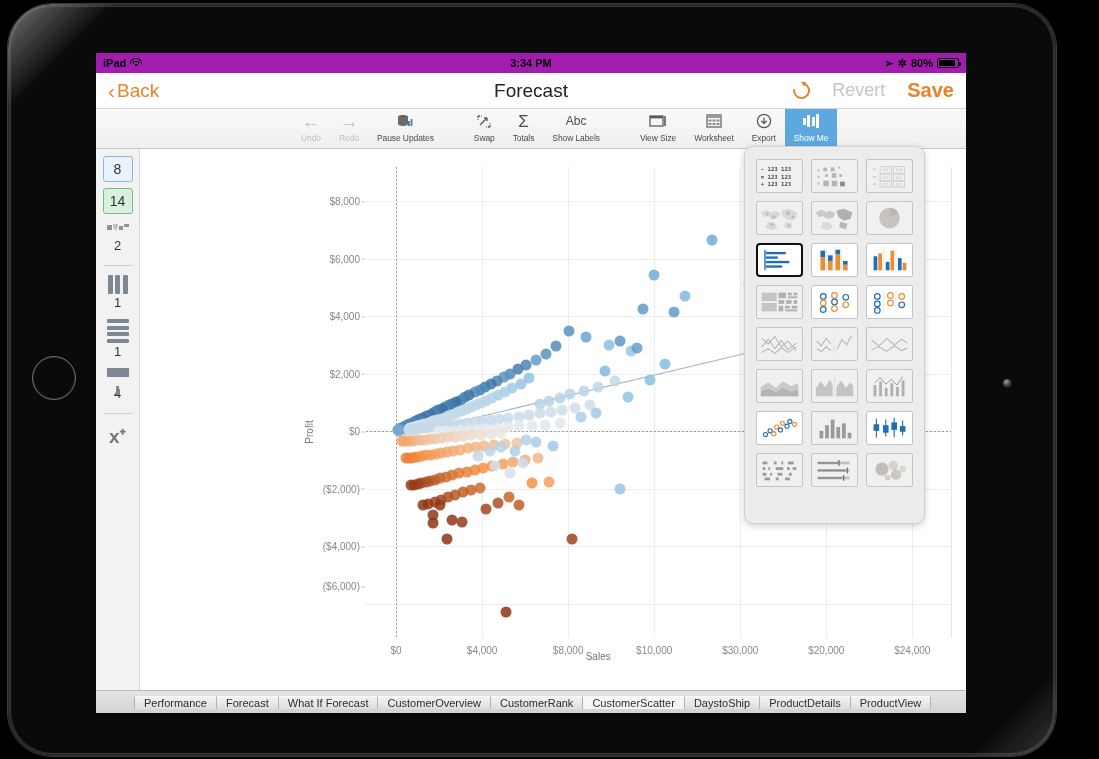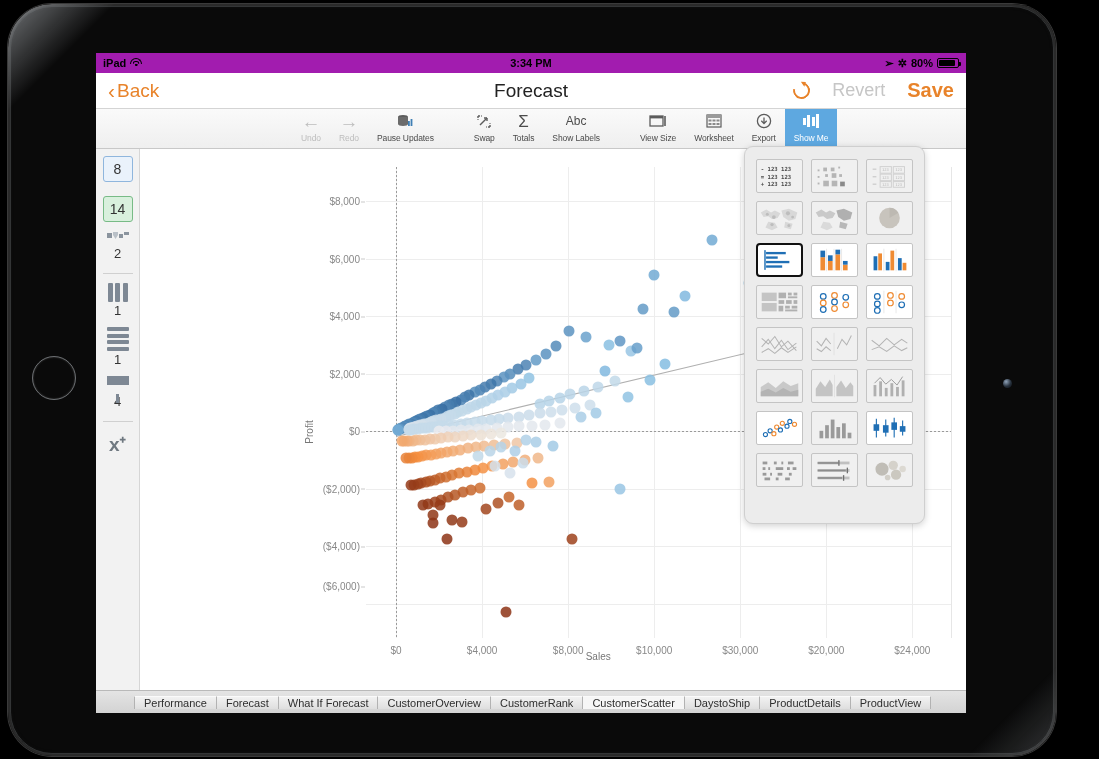--- a/index.html
+++ b/index.html
@@ -118,21 +118,21 @@
   
   #rail {
     width: 44px; background:#f2f2f2; border-right:1px solid #d6d6d6;
     display:flex; flex-direction:column; align-items:center; padding-top:7px;
   }
   .rail-box {
     width:30px; height:26px; border-radius:3px; display:flex; align-items:center; justify-content:center;
     font-size:14px; color:#333; margin-bottom:6px; cursor:pointer;
   }
   .rail-box.blue { background:#eaf2fb; border:1px solid #8fb6dd; }
-  .rail-box.green { background:#d9f0dd; border:1px solid #78bb86;margin-top:8px; }
+  .rail-box.green { background:#d9f0dd; border:1px solid #78bb86; }
   .rail-ico-item { display:flex; flex-direction:column; align-items:center; margin-bottom:9px; cursor:pointer;}
   .rail-ico-item .num { font-size:13px; color:#333; margin-top:1px; }
   .rail-divider { width:30px; height:1px; background:#d0d0d0; margin:3px 0 9px; }
   .marks-ico { width:22px; height:17px; position:relative; }
   .cols-ico { display:flex; gap:2.5px; }
   .cols-ico span { width:5px; height:19px; background:#7e8894; border-radius:1px;}
   .rows-ico { display:flex; flex-direction:column; gap:2.5px; }
   .rows-ico span { width:22px; height:4px; background:#7e8894; border-radius:1px;}
   .filter-ico { width:0;height:0;border-left:11px solid #7e8894;border-right:11px solid #7e8894;border-top:9px solid #7e8894;position:relative;}
   .filter-ico::after{content:"";position:absolute;left:-1.5px;top:9px;width:3px;height:9px;background:#7e8894;}

